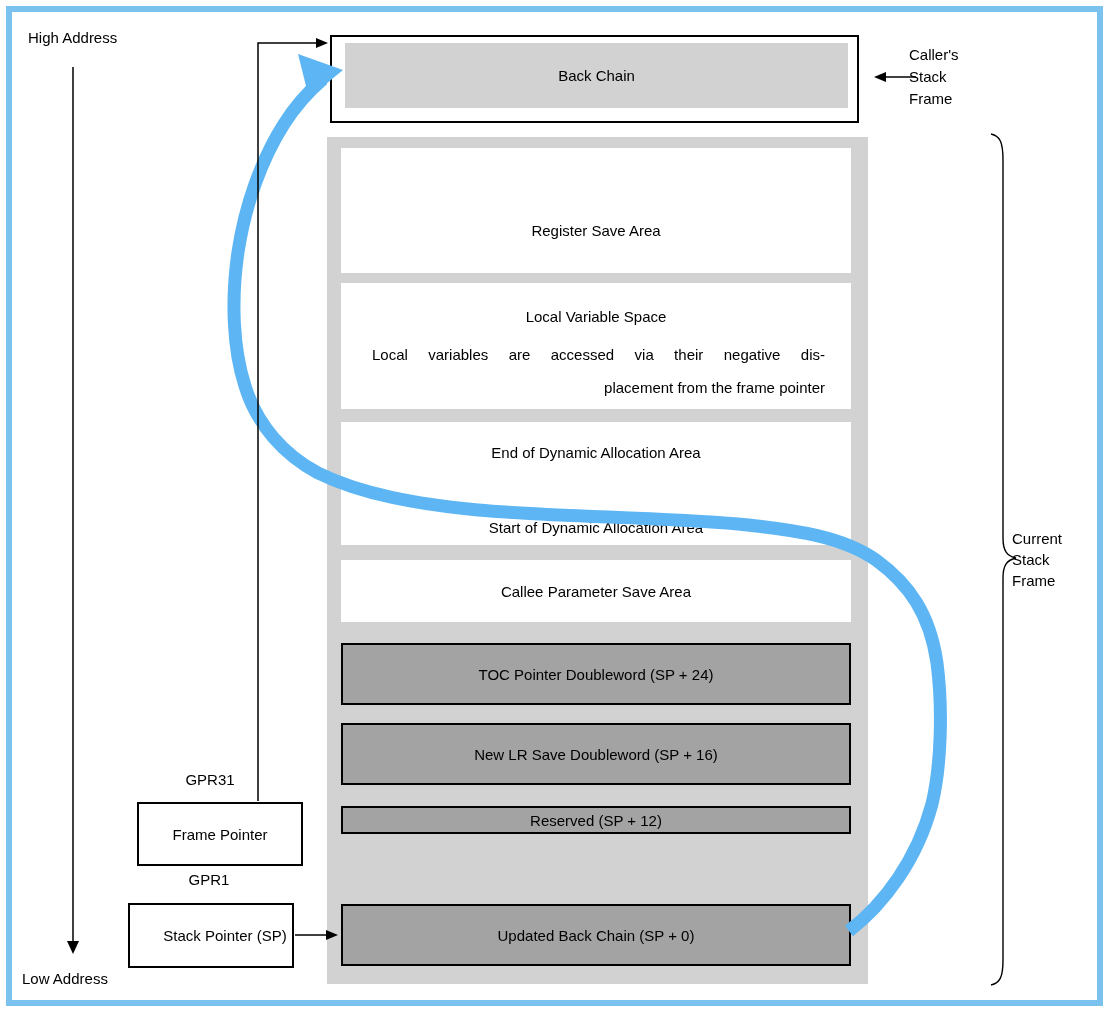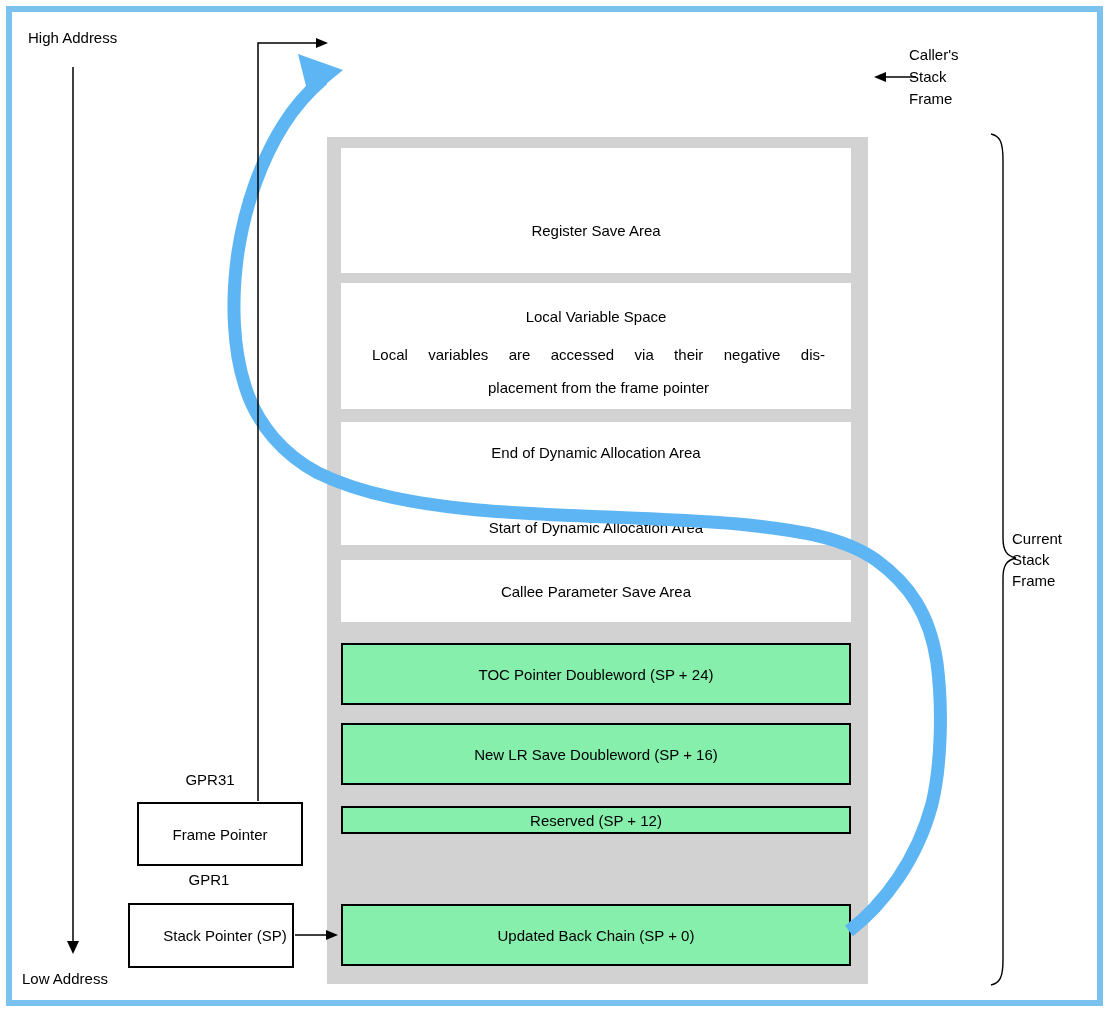--- a/index.html
+++ b/index.html
@@ -29,32 +29,32 @@
   
   .frame-container {
     position:absolute; left:327px; top:137px; width:541px; height:847px;
     background:#d2d2d2; z-index:1;
   }
   .wbox {
     position:absolute; left:14px; width:510px; background:#ffffff;
     font-size:15px; box-sizing:border-box; overflow:hidden;
   }
   .gbox {
-    position:absolute; left:14px; width:510px; background:#86efac;
+    position:absolute; left:14px; width:510px; background:#a3a3a3;
     border:2px solid #000; box-sizing:border-box; font-size:15px;
     display:flex; align-items:center; justify-content:center; text-align:center;
   }
   .ctr { display:flex; align-items:center; justify-content:center; text-align:center; }
 
   .register-save { top:11px; height:125px; padding-top:40px; }
   .local-variable { top:146px; height:126px; }
   .lv-title { margin-top:25px; text-align:center; line-height:18px; }
   .lv-para { margin:12px 26px 0 31px; line-height:33px; }
   .lv-line1 { text-align:justify; text-align-last:justify; }
-  .lv-line2 { text-align:center; }
+  .lv-line2 { text-align:right; }
   .dynamic-alloc { top:285px; height:123px; }
   .da-row { position:absolute; left:0; width:100%; text-align:center; line-height:18px; }
   .da-end { top:22px; }
   .da-start { top:97px; }
   .callee-param { top:423px; height:62px; }
   .toc-box { top:506px; height:62px; }
   .newlr-box { top:586px; height:62px; }
   .reserved-box { top:669px; height:28px; }
   .crsave-box { top:719px; height:28px; }
   .updated-box { top:767px; height:62px; }
@@ -83,20 +83,25 @@
 </head>
 <body>
 
 <div class="canvas">
 
   <div class="page-border"></div>
 
   <div class="lbl high-address">High Address</div>
   <div class="lbl low-address">Low Address</div>
 
+  <div class="back-chain-outer">
+    <div class="back-chain-inner">
+      <span>Back Chain</span>
+    </div>
+  </div>
 
   <div class="lbl lbl-center callers-label">
     <div>Caller's</div>
     <div>Stack</div>
     <div>Frame</div>
   </div>
 
   <div class="frame-container">
 
     <div class="wbox register-save ctr">

